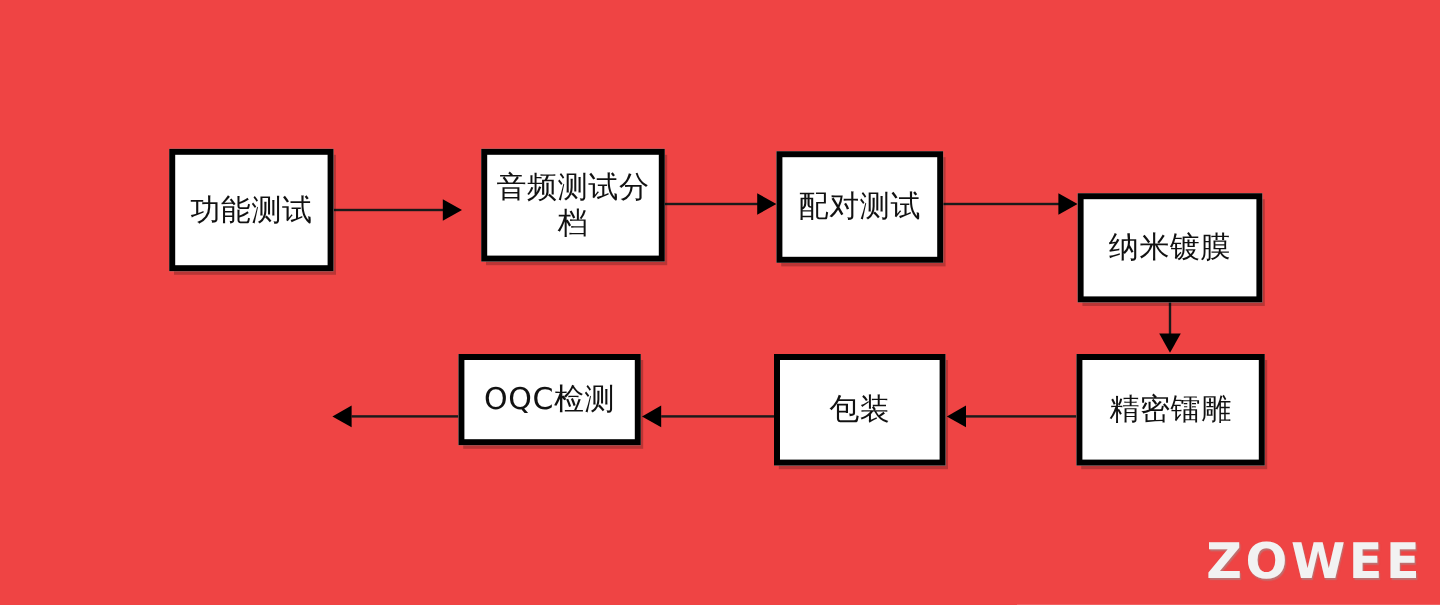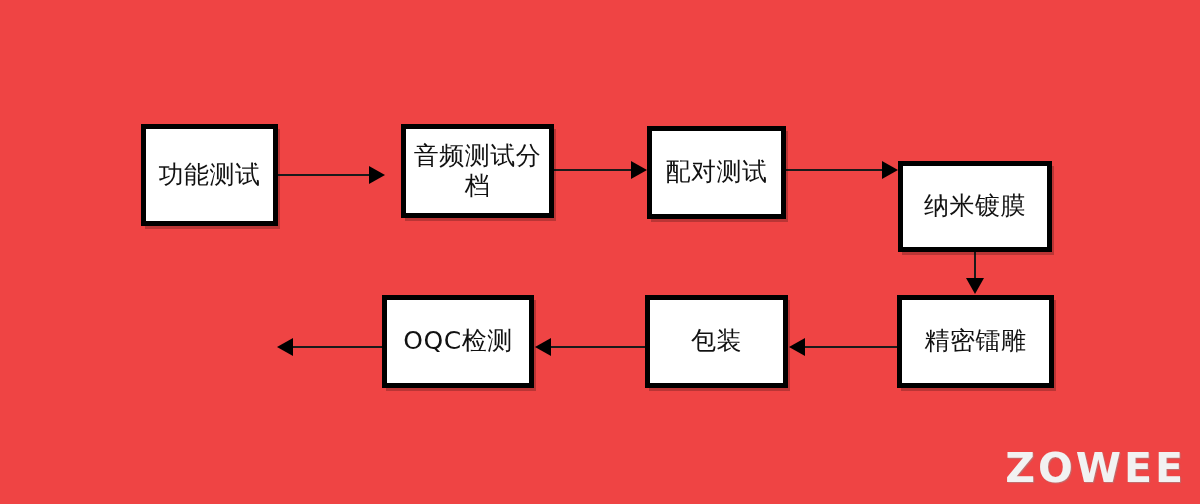--- a/index.html
+++ b/index.html
@@ -43,21 +43,21 @@
     white-space: pre-line;
   }
 
   
   #node-functional-test   { left: 141px; top: 124px; width: 137px; height: 102px; }
   #node-audio-test-sort   { left: 385px; top: 124px; width: 153px; height: 94px; margin-left: 16px;  }
   #node-pair-test         { left: 647px; top: 126px; width: 139px; height: 93px;  }
   #node-nano-coating      { left: 898px; top: 125px; width: 154px; height: 91px; margin-top: 36px;  }
 
   #node-warehousing       { left: 141px; top: 295px; width: 136px; height: 93px;  }
-  #node-oqc-inspection    { left: 382px; top: 295px; width: 152px; height: 93px;  }
+  #node-oqc-inspection    { left: 382px; top: 295px; width: 152px; height: 76px;  }
   #node-packaging         { left: 645px; top: 295px; width: 143px; height: 93px;  }
   #node-laser-engraving   { left: 897px; top: 295px; width: 157px; height: 93px;  }
 
   
   #node-warehousing .label { transform: translateX(6px); }
 
   
   .connector {
     position: absolute;
     z-index: 2;

